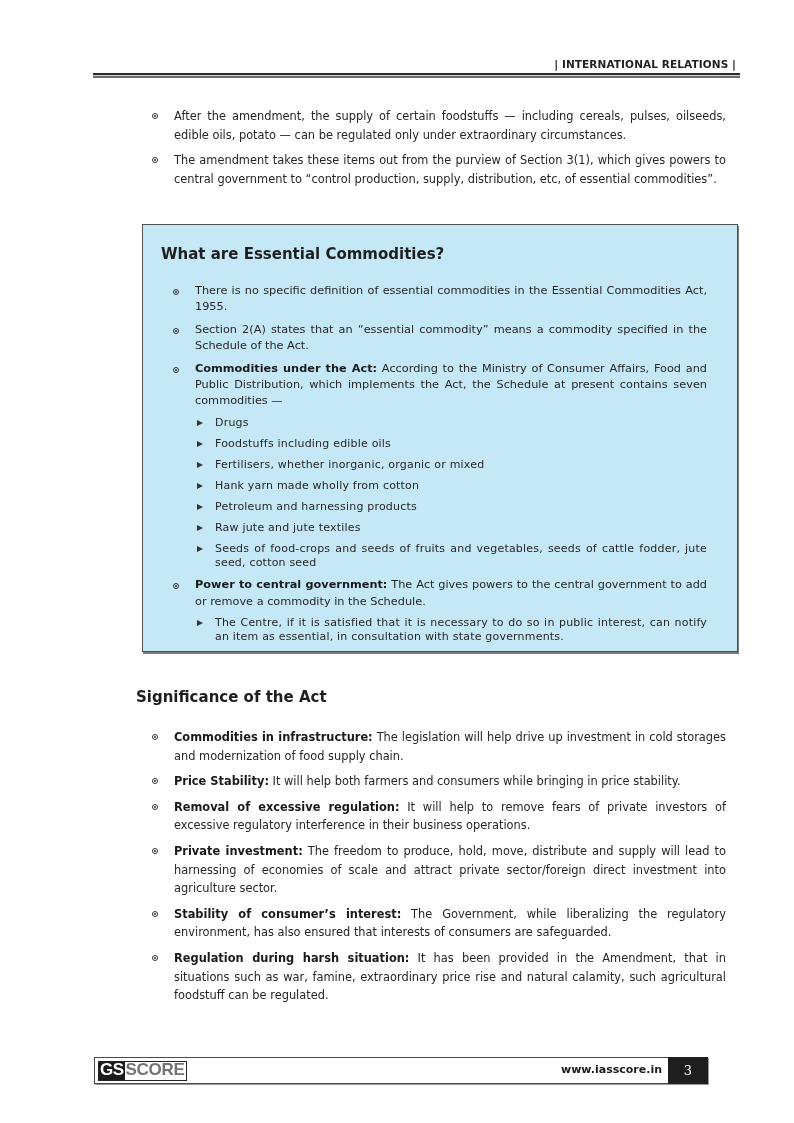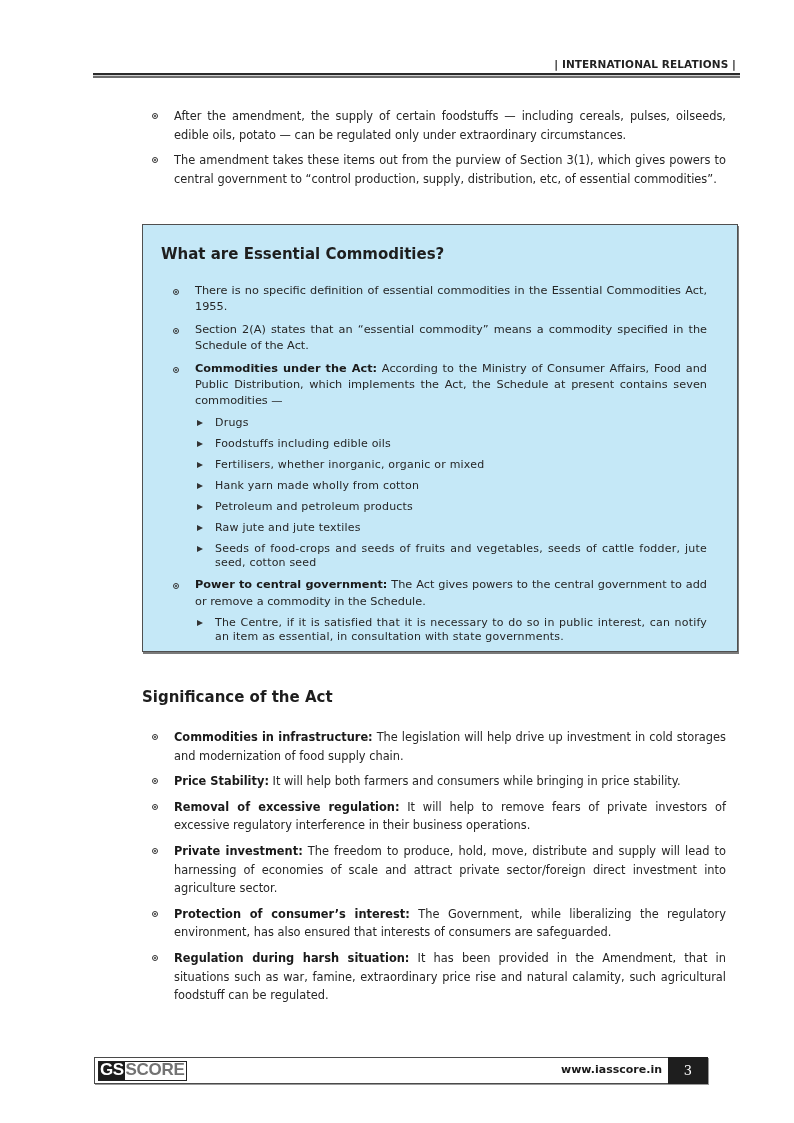--- a/index.html
+++ b/index.html
@@ -53,21 +53,21 @@
     margin-bottom: 6.6px; color: #262626; text-align: justify;
     letter-spacing: 0.2px;
   }
   .arrow-icon {
     position: absolute; left: 2px; top: 4px; width: 0; height: 0;
     border-top: 3.5px solid transparent; border-bottom: 3.5px solid transparent;
     border-left: 6px solid #333;
   }
 
   .sig-title {
-    position: absolute; left: 142px; top: 688px;
+    position: absolute; left: 136px; top: 688px;
     font-size: 15px; font-weight: bold; color: #1e1e1e;
   }
   .sig-list { position: absolute; left: 138px; top: 716px; width: 600px; }
 
   .footer {
     position: absolute; left: 94px; top: 1057px; width: 614px; height: 27px;
     border: 1.5px solid #4a4a4a; box-sizing: border-box; background: #fff;
     box-shadow: 1px 1px 0 #999;
   }
   .logo {
@@ -106,42 +106,42 @@
   <div class="box-list">
     <ul class="bul">
       <li><span class="bullet-icon"></span><span>There is no specific definition of essential commodities in the Essential Commodities Act, 1955.</span></li>
       <li><span class="bullet-icon"></span><span>Section 2(A) states that an “essential commodity” means a commodity specified in the Schedule of the Act.</span></li>
       <li><span class="bullet-icon"></span><b class="lead">Commodities under the Act:</b><span> According to the Ministry of Consumer Affairs, Food and Public Distribution, which implements the Act, the Schedule at present contains seven commodities —</span>
         <ul class="sub">
           <li><span class="arrow-icon"></span><span>Drugs</span></li>
           <li><span class="arrow-icon"></span><span>Foodstuffs including edible oils</span></li>
           <li><span class="arrow-icon"></span><span>Fertilisers, whether inorganic, organic or mixed</span></li>
           <li><span class="arrow-icon"></span><span>Hank yarn made wholly from cotton</span></li>
-          <li><span class="arrow-icon"></span><span>Petroleum and petroleum products</span></li>
+          <li><span class="arrow-icon"></span><span>Petroleum and harnessing products</span></li>
           <li><span class="arrow-icon"></span><span>Raw jute and jute textiles</span></li>
           <li><span class="arrow-icon"></span><span>Seeds of food-crops and seeds of fruits and vegetables, seeds of cattle fodder, jute seed, cotton seed</span></li>
         </ul>
       </li>
       <li><span class="bullet-icon"></span><b class="lead">Power to central government:</b><span> The Act gives powers to the central government to add or remove a commodity in the Schedule.</span>
         <ul class="sub">
           <li><span class="arrow-icon"></span><span>The Centre, if it is satisfied that it is necessary to do so in public interest, can notify an item as essential, in consultation with state governments.</span></li>
         </ul>
       </li>
     </ul>
   </div>
 </div>
 
 <div class="sig-title">Significance of the Act</div>
 <div class="sig-list">
   <ul class="bul">
     <li><span class="bullet-icon"></span><b class="lead">Commodities in infrastructure:</b><span> The legislation will help drive up investment in cold storages and modernization of food supply chain.</span></li>
     <li><span class="bullet-icon"></span><b class="lead">Price Stability:</b><span> It will help both farmers and consumers while bringing in price stability.</span></li>
     <li><span class="bullet-icon"></span><b class="lead">Removal of excessive regulation:</b><span> It will help to remove fears of private investors of excessive regulatory interference in their business operations.</span></li>
     <li><span class="bullet-icon"></span><b class="lead">Private investment:</b><span> The freedom to produce, hold, move, distribute and supply will lead to harnessing of economies of scale and attract private sector/foreign direct investment into agriculture sector.</span></li>
-    <li><span class="bullet-icon"></span><b class="lead">Protection of consumer’s interest:</b><span> The Government, while liberalizing the regulatory environment, has also ensured that interests of consumers are safeguarded.</span></li>
+    <li><span class="bullet-icon"></span><b class="lead">Stability of consumer’s interest:</b><span> The Government, while liberalizing the regulatory environment, has also ensured that interests of consumers are safeguarded.</span></li>
     <li><span class="bullet-icon"></span><b class="lead">Regulation during harsh situation:</b><span> It has been provided in the Amendment, that in situations such as war, famine, extraordinary price rise and natural calamity, such agricultural foodstuff can be regulated.</span></li>
   </ul>
 </div>
 
 <div class="footer">
   <div class="logo">
     <span class="logo-gs">GS</span>
     <span class="logo-score">SCORE</span>
   </div>
   <div class="site">www.iasscore.in</div>

